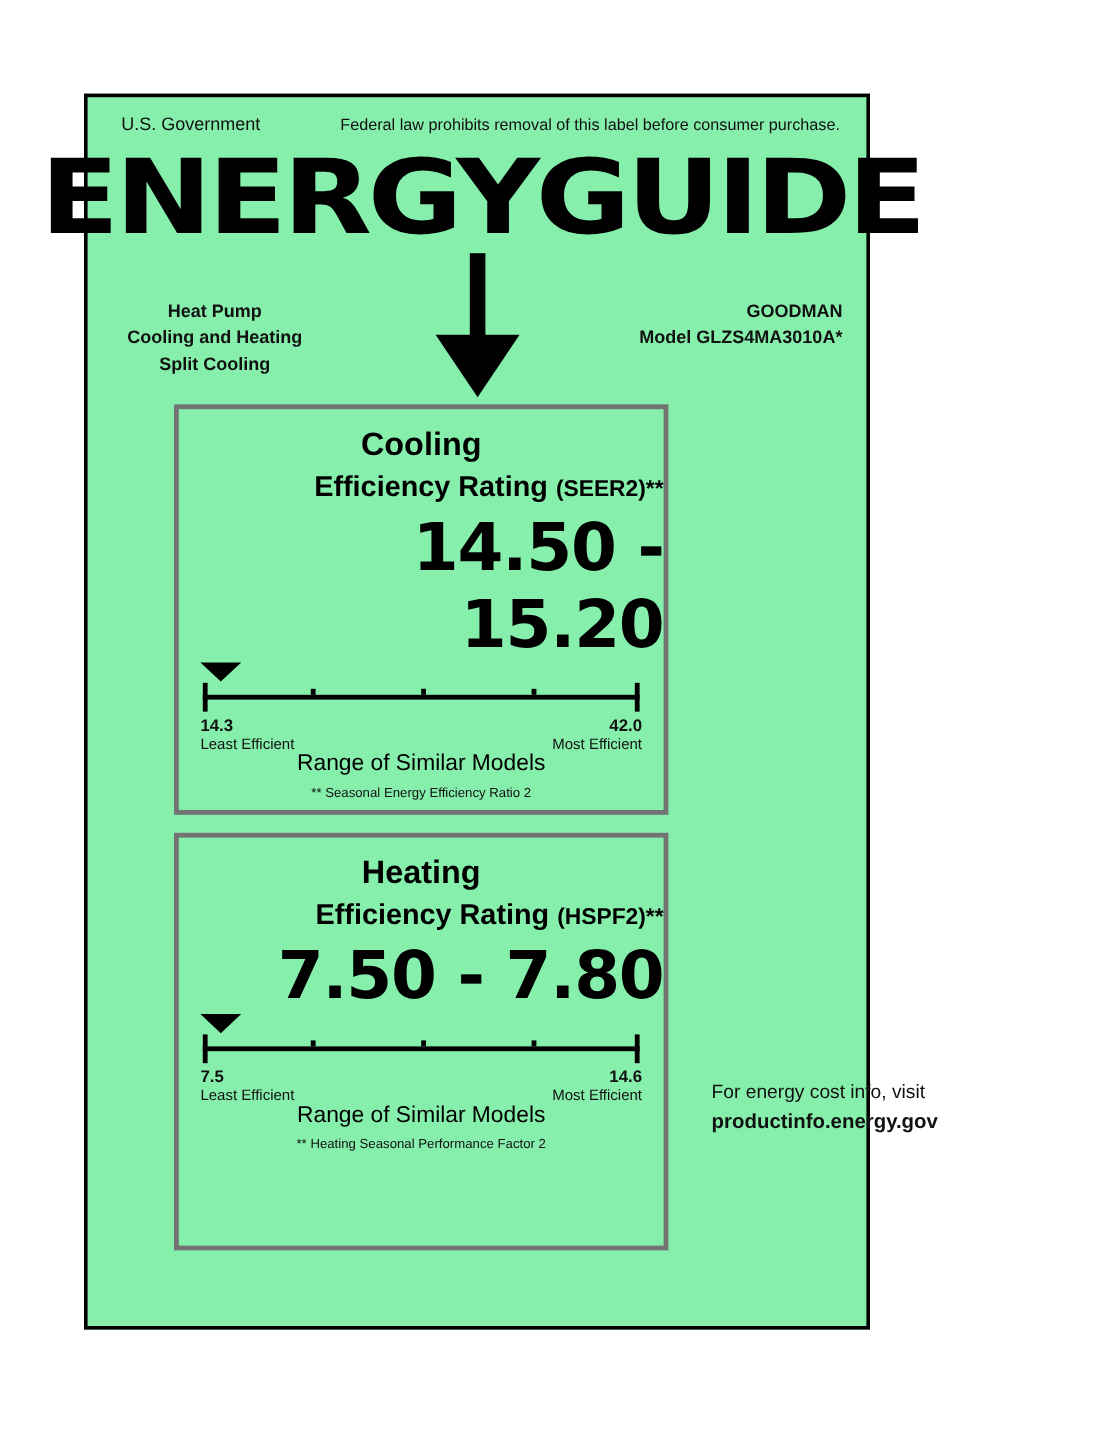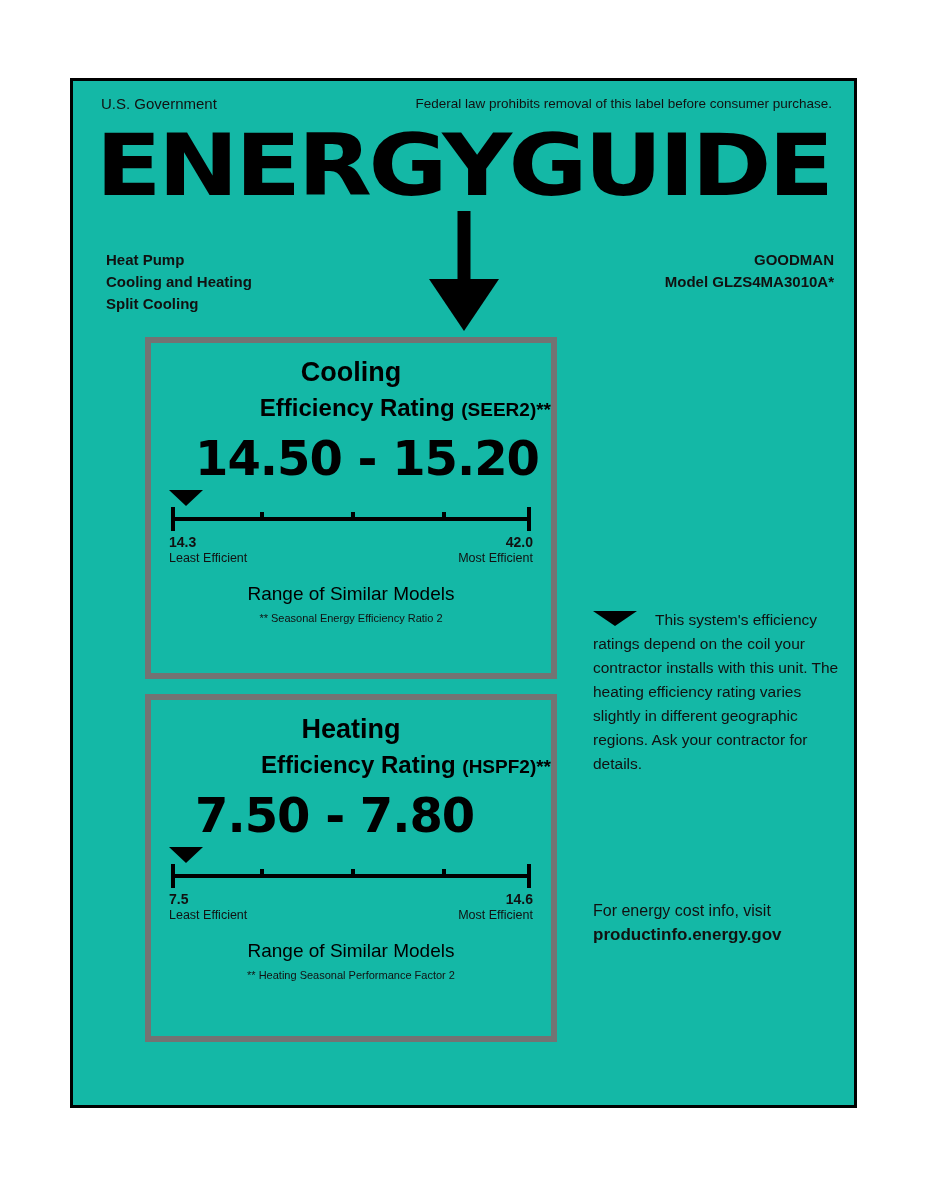--- a/index.html
+++ b/index.html
@@ -12,23 +12,23 @@
     height: 1200px;
     font-family: "Liberation Sans", sans-serif;
     position: relative;
     overflow: hidden;
   }
 
   .label {
     position: absolute;
     left: 70px;
     top: 78px;
-    width: 787px;
+    width: 655px;
     height: 1030px;
-    background: #14b8a6;
+    background: #86efac;
     border: 3px solid #000000;
     box-sizing: border-box;
   }
 
   .topline {
     position: absolute;
     top: 14px;
     left: 28px;
     right: 22px;
     height: 18px;
@@ -100,38 +100,39 @@
 
   
   .prod-left {
     position: absolute;
     left: 33px;
     top: 168px;
     font-size: 15px;
     font-weight: bold;
     line-height: 22px;
     color: #111;
+    text-align: center;
   }
   .prod-right {
     position: absolute;
     right: 20px;
     top: 168px;
     font-size: 15px;
     font-weight: bold;
     line-height: 22px;
     color: #111;
     text-align: right;
   }
 
   
   .rbox {
     position: absolute;
     left: 72px;
     width: 412px;
-    border: 6px solid #737373;
+    border: 4px solid #737373;
     box-sizing: border-box;
   }
   #cooling-box { top: 256px; height: 342px; }
   #heating-box { top: 613px; height: 348px; }
 
   .rb-title {
     text-align: center;
     font-size: 27px;
     font-weight: bold;
     margin-top: 14px;
@@ -141,23 +142,23 @@
     text-align: right;
     font-size: 24px;
     font-weight: bold;
     margin-top: 6px;
     color: #000;
   }
   .rb-sub .metric {
     font-size: 19px;
   }
   .rb-value {
-    text-align: left;
+    text-align: right;
     font-family: "DejaVu Sans", sans-serif;
-    font-size: 48px;
+    font-size: 55px;
     font-weight: bold;
     letter-spacing: -1px;
     margin-top: 4px;
     color: #000;
     line-height: 64px;
     padding-left: 44px;
   }
 
   
   .scale-wrap {
@@ -213,21 +214,21 @@
     color: #111;
   }
   .sl-left { left: 0; text-align: left; }
   .sl-right { right: 0; text-align: right; }
   .sl-num { font-weight: bold; font-size: 14px; display: block; }
   .sl-cap { font-size: 12.5px; display: block; }
 
   .rb-range {
     text-align: center;
     font-size: 19px;
-    margin-top: 27px;
+    margin-top: 8px;
     color: #000;
   }
   .rb-foot {
     text-align: center;
     font-size: 11px;
     margin-top: 7px;
     color: #111;
   }
 
   
@@ -352,22 +353,19 @@
           <span class="sl-num">14.6</span>
           <span class="sl-cap">Most Efficient</span>
         </div>
       </div>
     </div>
 
     <div class="rb-range">Range of Similar Models</div>
     <div class="rb-foot">** Heating Seasonal Performance Factor 2</div>
   </div>
 
-  <div class="note">
-    <span class="note-arrow"></span><span>This system's efficiency ratings depend on the coil your contractor installs with this unit.  The heating efficiency rating varies slightly in different geographic regions. Ask your contractor for details.</span>
-  </div>
 
   <div class="costinfo">
     <div>For energy cost info, visit</div>
     <div class="url">productinfo.energy.gov</div>
   </div>
 
 </div>
 
 </body></html>

